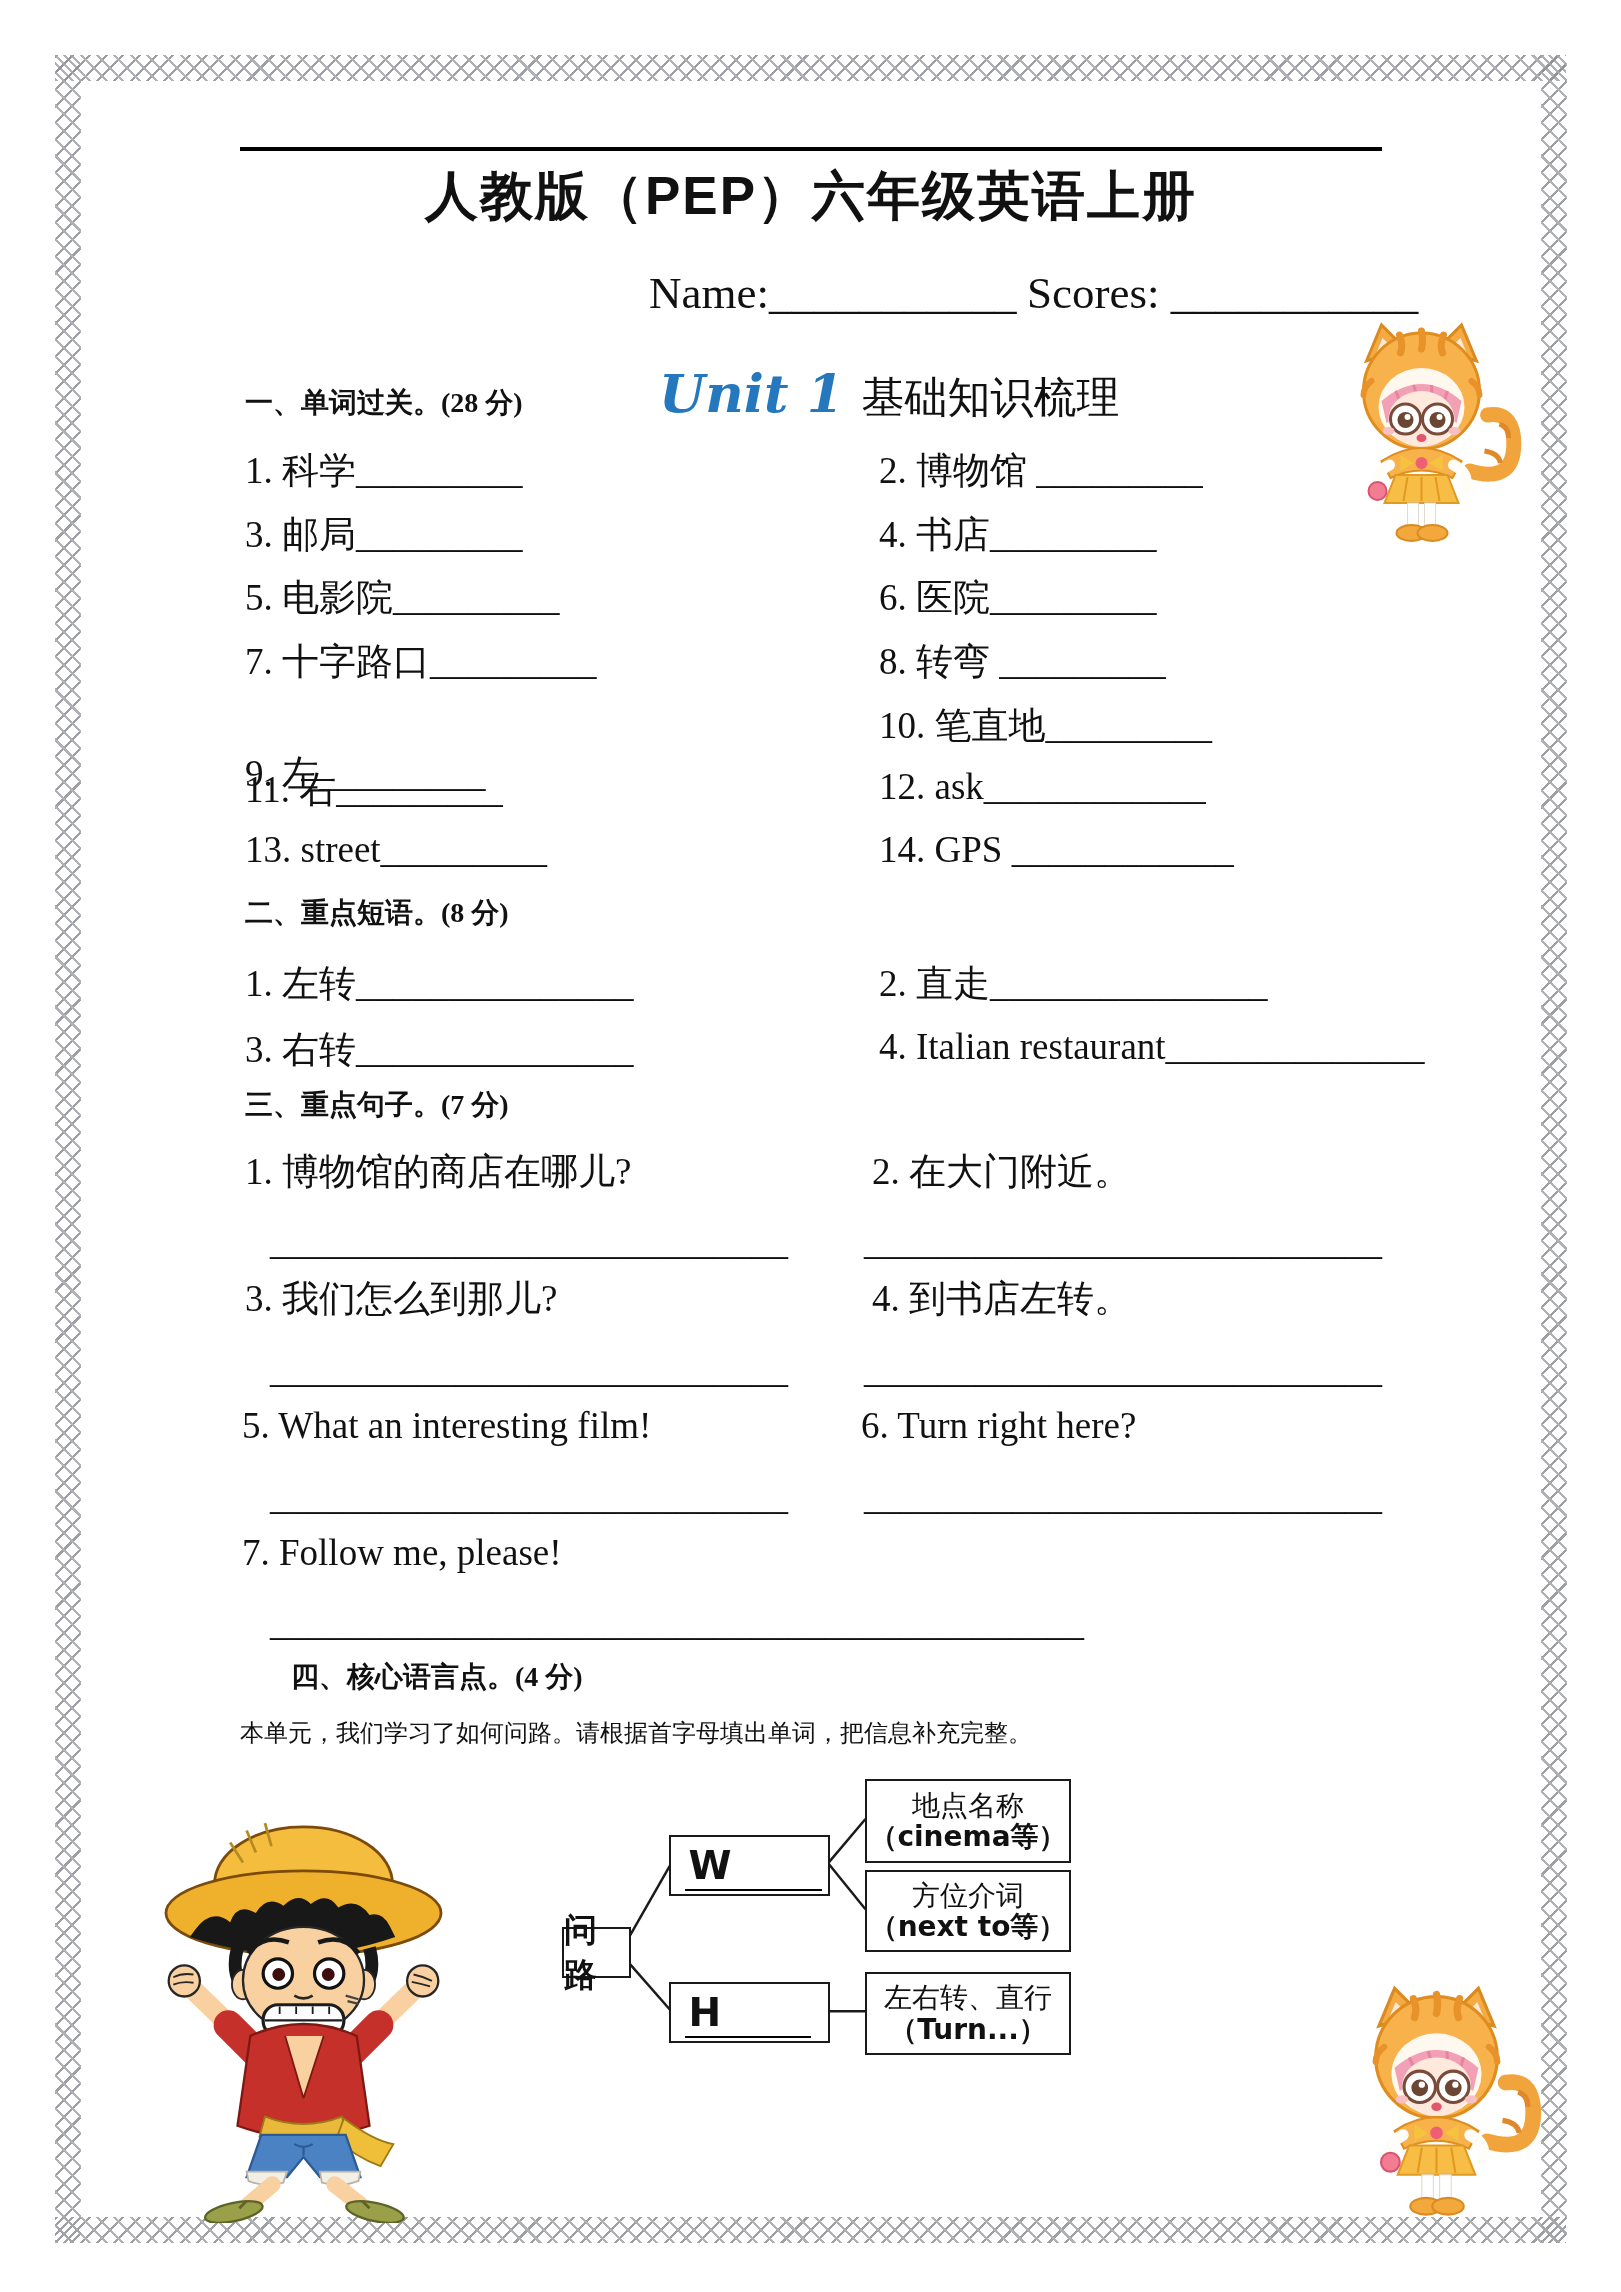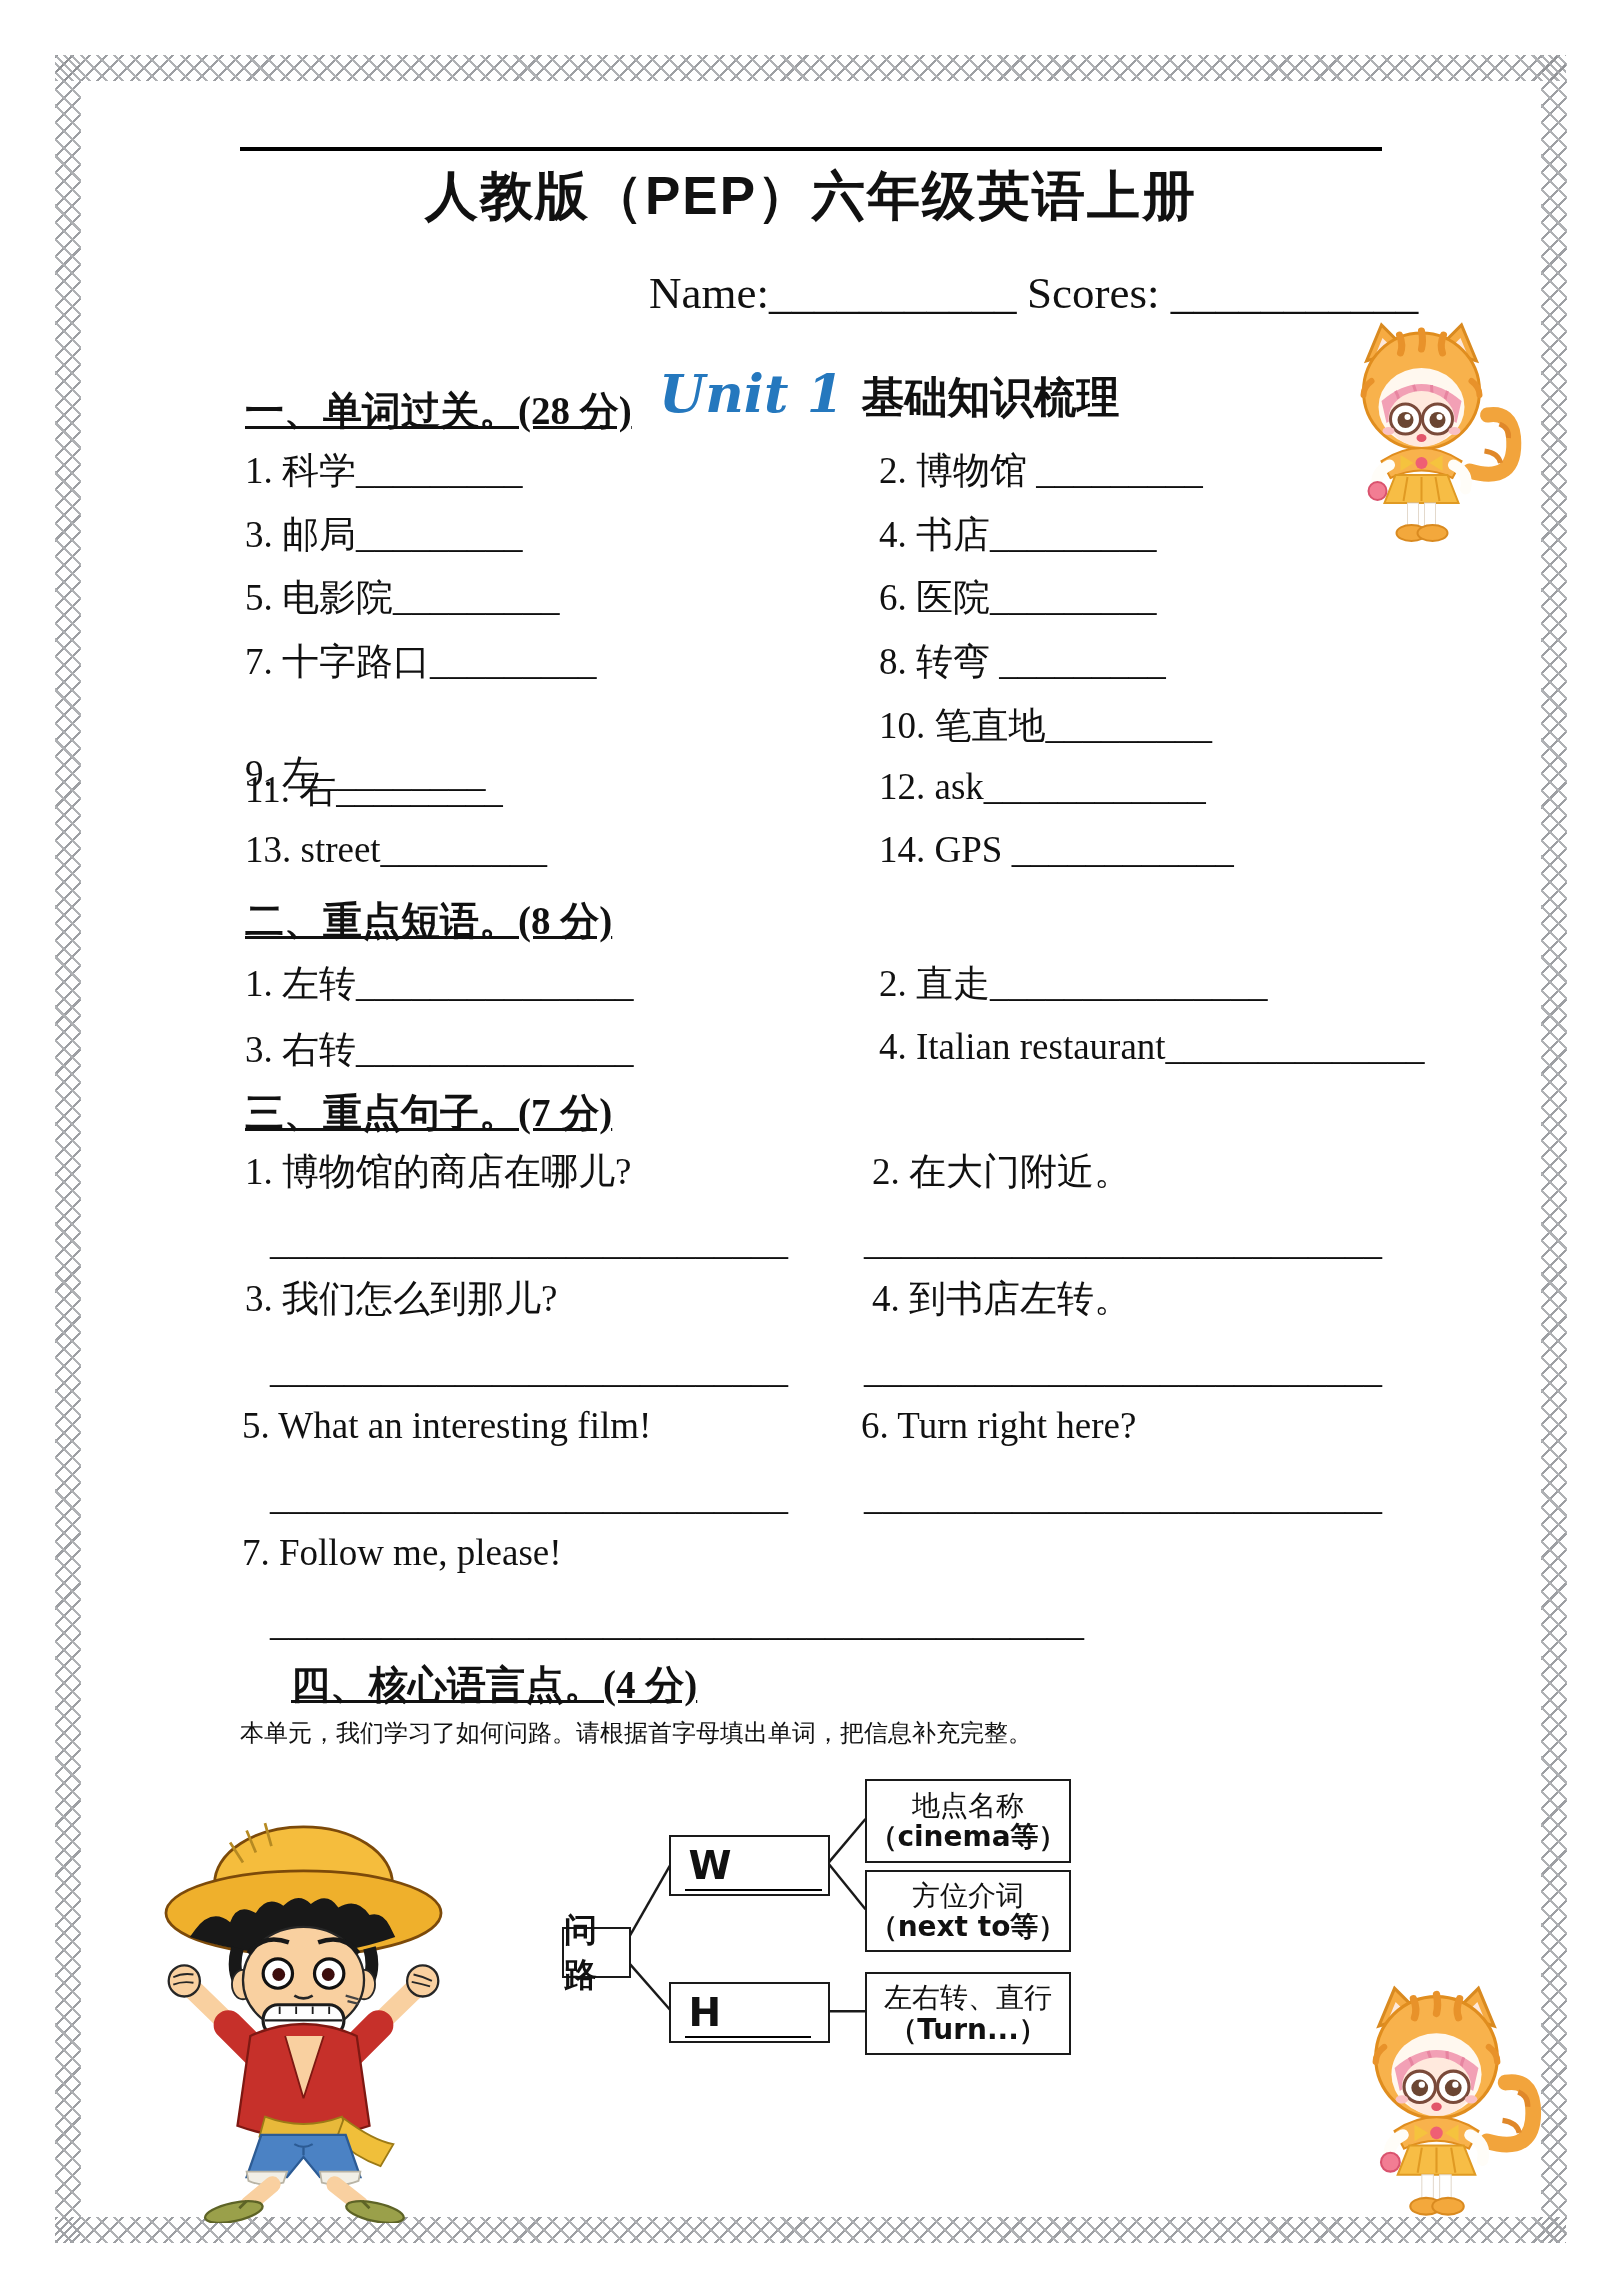--- a/index.html
+++ b/index.html
@@ -26,29 +26,29 @@
   .zig-right{left:1541px;top:55px;width:25.5px;height:2188px;}
 
   .title-rule{left:240px;top:147px;width:1142px;height:3.9px;background:#000;}
   .page-title{
     left:240px;top:161px;width:1142px;text-align:center;
     font-family:"Liberation Sans",sans-serif;
     font-weight:bold;font-size:53px;letter-spacing:2px;white-space:nowrap;
   }
   .id-field{font-size:45px;white-space:nowrap;}
 
-  .hdr{font-weight:bold;font-size:39px;white-space:nowrap;text-decoration:underline;}
+  .hdr{font-weight:bold;font-size:28px;white-space:nowrap;}
   .unit-word{
     font-family:"DejaVu Serif",serif;
     font-style:italic;font-weight:bold;font-size:53px;line-height:1;
     white-space:nowrap;
   }
   .unit-sub{
     font-family:"Liberation Sans",sans-serif;
-    font-weight:bold;font-size:43px;white-space:nowrap;
+    font-weight:normal;font-size:43px;white-space:nowrap;
   }
   .item{font-size:37px;white-space:nowrap;text-align:right;}
   .blankline{font-size:37px;white-space:nowrap;letter-spacing:0;}
 
   
   .dbox{
     position:absolute;border:2.9px solid #1a1a1a;background:#fff;
     display:flex;align-items:center;justify-content:center;
     font-family:"Liberation Sans",sans-serif;
   }

